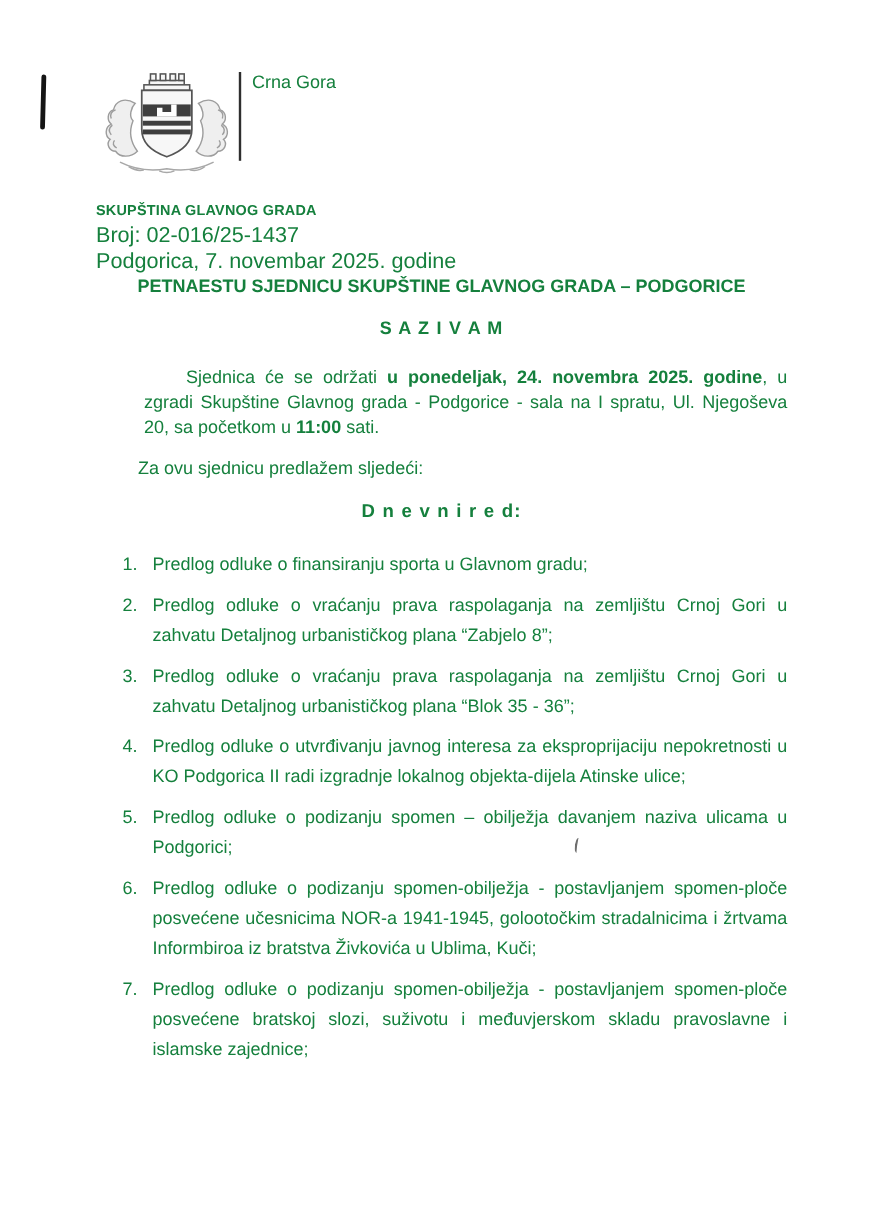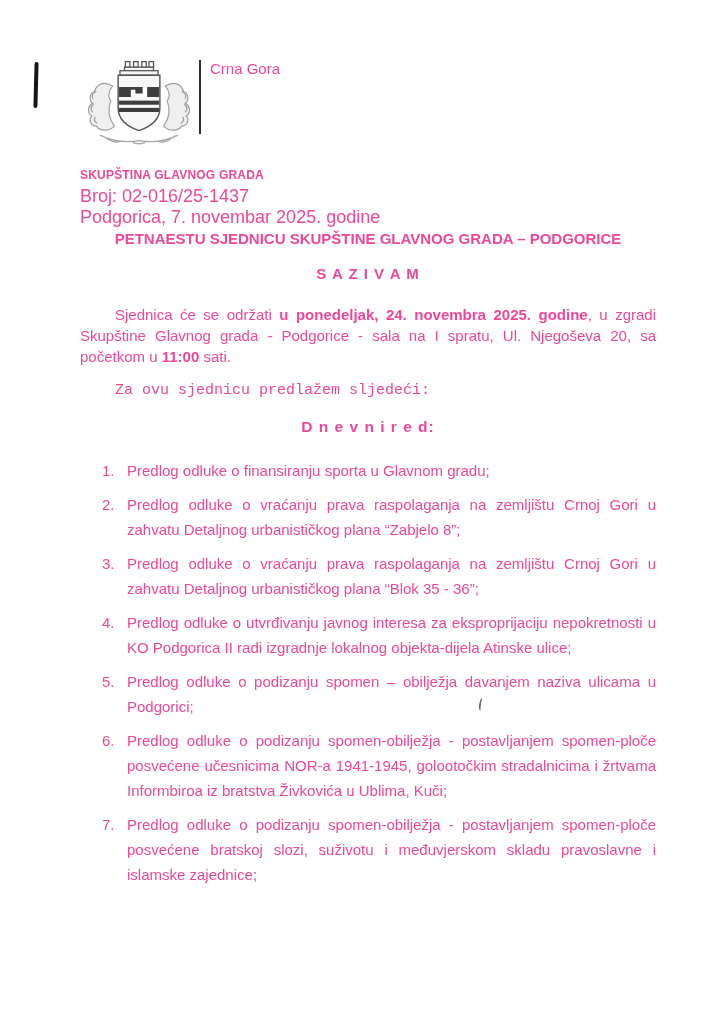--- a/index.html
+++ b/index.html
@@ -6,21 +6,21 @@
     margin: 0;
     padding: 0;
     background: #ffffff;
   }
   .page {
     position: relative;
     width: 724px;
     height: 1024px;
     background: #ffffff;
     font-family: "Liberation Sans", sans-serif;
-    color: #ec4899;
+    color: #15803d;
     overflow: hidden;
   }
   
   .scan-mark {
     position: absolute;
     left: 34px;
     top: 62px;
     width: 4px;
     height: 46px;
     background: #151515;
@@ -88,22 +88,22 @@
   .indent { text-indent: 35px; }
   .legal { margin-top: 11px; }
   .center-bold {
     text-align: center;
     font-weight: bold;
     font-size: 15px;
     line-height: 19px;
   }
   .saziva { margin-top: 16px; letter-spacing: 1px; }
   .subtitle { margin-top: 1px; }
-  .meeting { margin-top: 21px; }
-  .proposal { margin-top: 13px; font-family: Liberation Mono, monospace; }
+  .meeting { margin-top: 21px; margin-left: 40px; }
+  .proposal { margin-top: 13px; }
   .agenda-title {
     margin-top: 16px;
     letter-spacing: 1px;
     font-size: 15.5px;
   }
   .agenda {
     list-style: none;
     margin: 22px 0 0 0;
     padding: 0 0 0 22px;
   }

